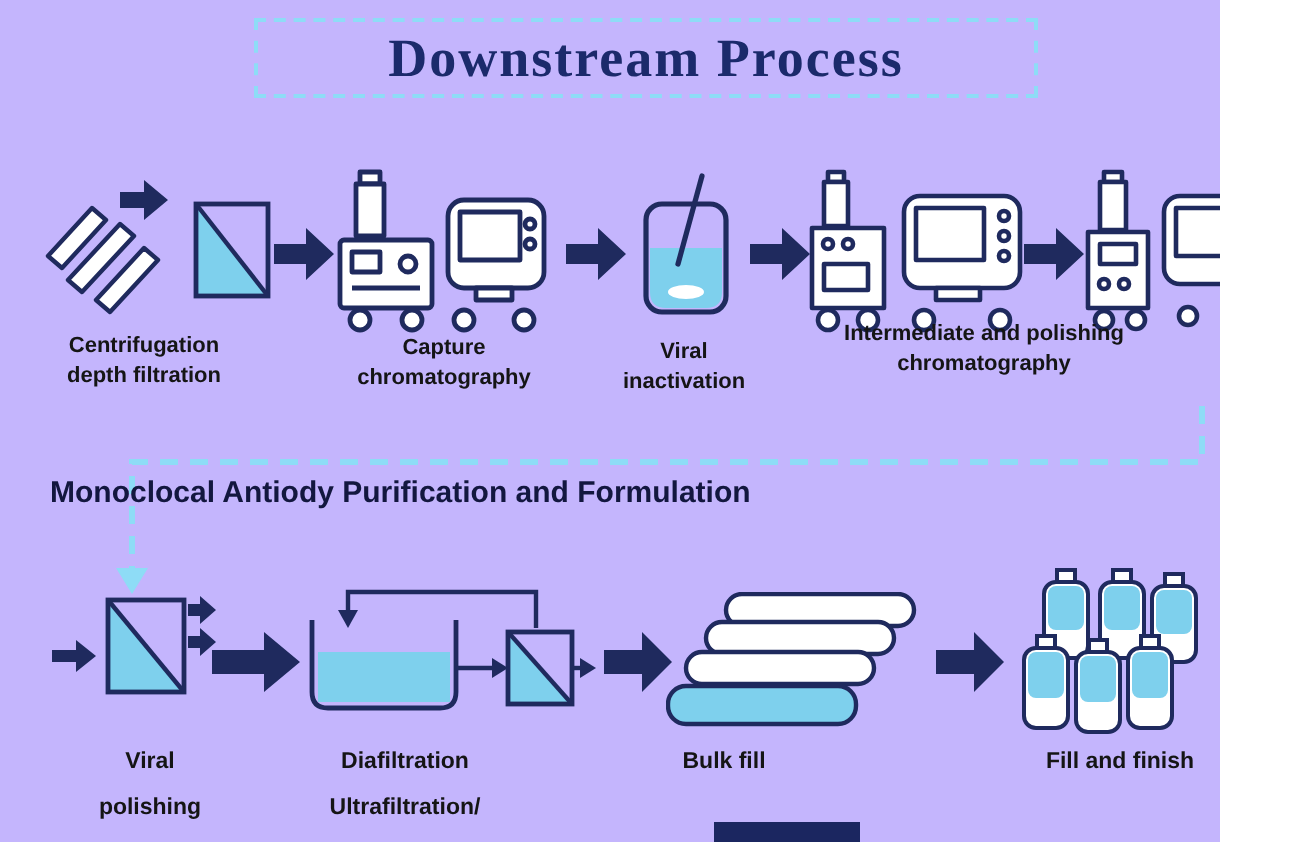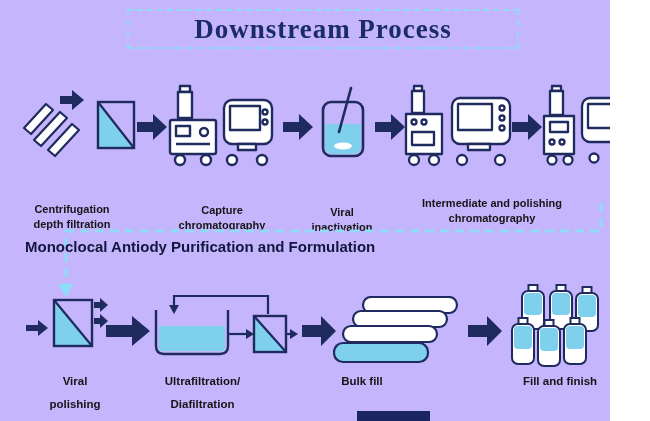--- a/index.html
+++ b/index.html
@@ -6,21 +6,21 @@
   .stage{position:relative;width:610px;height:421px;background:#c4b5fd;overflow:hidden;
          font-family:"Liberation Sans",sans-serif;}
   .titlebox{position:absolute;left:127px;top:9px;width:392px;height:40px;
             border:2px dashed #8edcf6;box-sizing:border-box;
             display:flex;align-items:center;justify-content:center;}
   .titlebox span{font-family:"Liberation Serif",serif;font-weight:bold;font-size:27px;
                  color:#1b2a6b;letter-spacing:1px;}
   .ic{position:absolute;}
   .arrow{position:absolute;}
   .label{position:absolute;text-align:center;font-weight:bold;font-size:11px;
-         color:#151515;line-height:15px;margin-top:36px;}
+         color:#151515;line-height:15px;}
   .label2{position:absolute;text-align:center;font-weight:bold;font-size:11.5px;
           color:#151515;line-height:23px;}
   .sec2title{position:absolute;left:25px;top:238px;width:575px;
              font-weight:bold;font-size:15px;color:#13173f;}
   .bottombar{position:absolute;left:357px;top:411px;width:73px;height:10px;background:#1b2660;}
   svg{display:block;}
 </style>
 </head>
 <body>
 
@@ -211,22 +211,22 @@
   </svg>
   <svg class="arrow" style="left:468px;top:316px" width="34" height="30" viewBox="0 0 34 30">
     <polygon points="0,9 19,9 19,0 34,15 19,30 19,21 0,21" fill="#1f2a5e"></polygon>
   </svg>
 
   <div class="label2" style="left:35px;top:370px;width:80px">
     <div>Viral</div>
     <div>polishing</div>
   </div>
   <div class="label2" style="left:145px;top:370px;width:115px">
+    <div>Diafiltration</div>
     <div>Ultrafiltration/</div>
-    <div>Diafiltration</div>
   </div>
   <div class="label2" style="left:310px;top:370px;width:104px">
     <div>Bulk fill</div>
   </div>
   <div class="label2" style="left:505px;top:370px;width:110px">
     <div>Fill and finish</div>
   </div>
 
   <div class="bottombar"></div>
 

